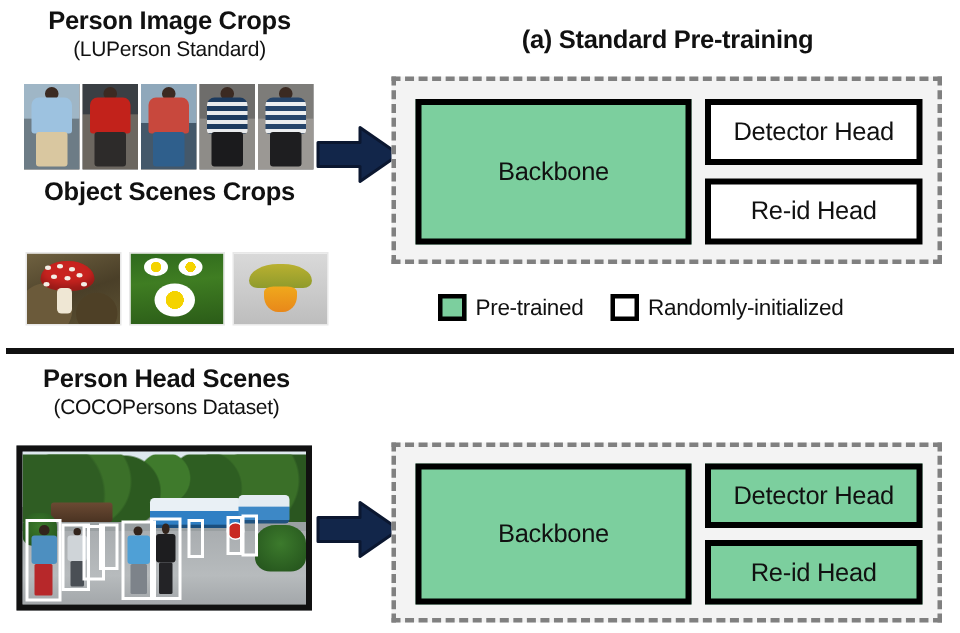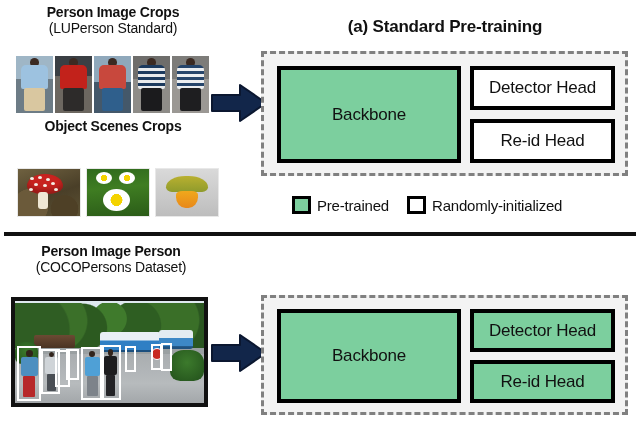--- a/index.html
+++ b/index.html
@@ -7,21 +7,21 @@
     width:640px;height:422px;
     background:#ffffff;
     font-family:"Liberation Sans", sans-serif;
     color:#111;
     overflow:hidden;
     position:relative;
   }
   .fig{position:absolute;left:0;top:0;width:640px;height:422px;}
 
   
-  .cap-bold{font-weight:bold;font-size:14px;letter-spacing:-0.2px;text-align:center;white-space:nowrap;}
+  .cap-bold{font-weight:bold;font-size:17px;letter-spacing:-0.2px;text-align:center;white-space:nowrap;}
   .cap-sub{font-weight:normal;font-size:14px;letter-spacing:-0.2px;text-align:center;white-space:nowrap;}
   .panel-title{font-weight:bold;font-size:17px;text-align:center;white-space:nowrap;letter-spacing:-0.2px;}
 
   
   .blk{position:absolute;}
 
   
   .crop-strip{position:absolute;display:flex;gap:2px;}
   .pcrop{width:37px;height:57px;position:relative;overflow:hidden;background:#5a5a5a;}
   .pcrop .sky{position:absolute;inset:0;}
@@ -191,21 +191,21 @@
   <div class="legend" style="left:292px;top:196px;">
     <div class="sw" style="background:#7ccf9e"></div>
     <div class="legend-label">Pre-trained</div>
     <div class="sw" style="background:#ffffff;margin-left:18px;"></div>
     <div class="legend-label">Randomly-initialized</div>
   </div>
 
   <div class="divider" style="left:4px;top:232px;width:632px;height:4px;"></div>
 
   <div class="blk" style="left:4px;top:243px;width:214px;">
-    <div class="cap-bold">Person Image Person</div>
+    <div class="cap-bold">Person Head Scenes</div>
     <div class="cap-sub">(COCOPersons Dataset)</div>
   </div>
 
   <div class="scene" style="left:11px;top:297px;width:197px;height:110px;">
     <div class="sky2"></div>
     <div class="trees"></div>
     <div class="ground2"></div>
 
     <div class="bus" style="left:45%;top:30%;width:32%;height:20%;"></div>
     <div class="bus2" style="left:76%;top:28%;width:18%;height:19%;"></div>

